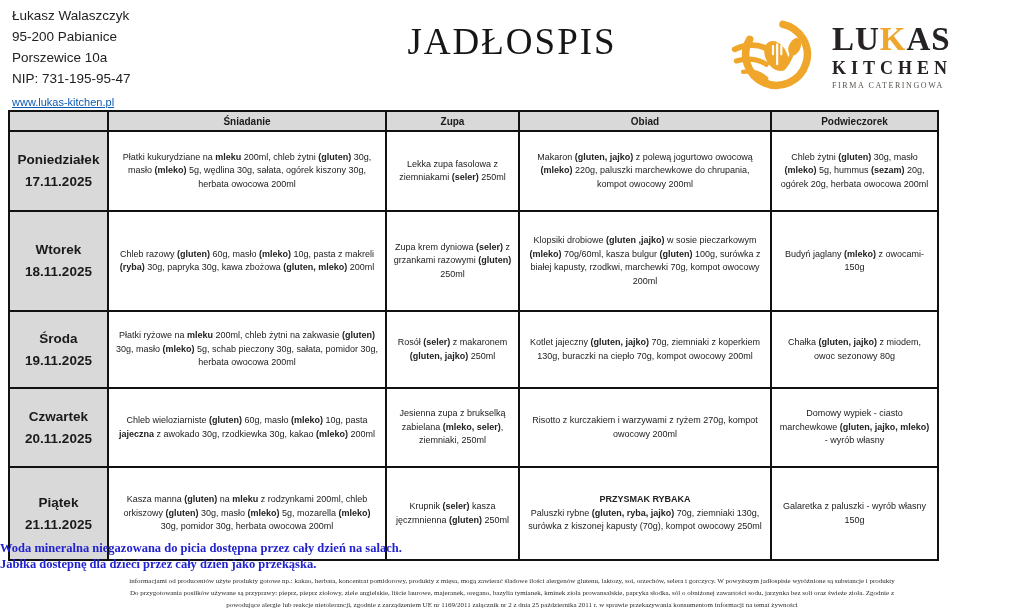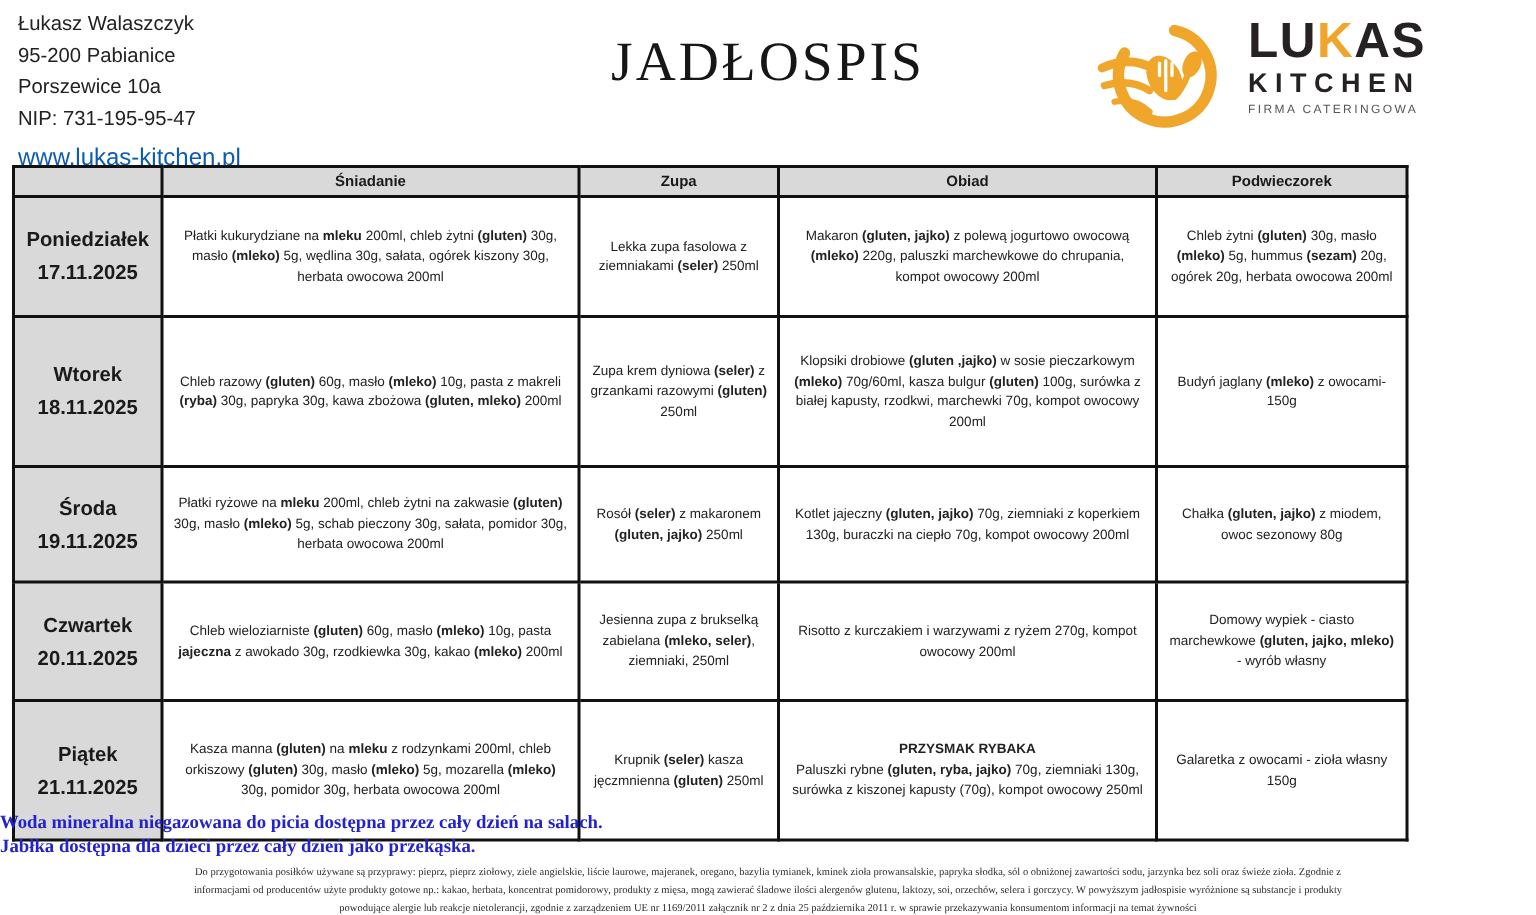--- a/index.html
+++ b/index.html
@@ -2,24 +2,24 @@
 <html lang="pl"><head>
 <meta charset="utf-8">
 <style>
   html,body{margin:0;padding:0;background:#fff;}
   .page{position:relative;width:1024px;height:610px;background:#fff;overflow:hidden;
         font-family:"Liberation Sans",sans-serif;color:#1a1a1a;}
 
   
   .contact{position:absolute;left:12px;top:6px;font-size:13.5px;line-height:1.42;color:#222;}
   .contact .c-line{margin:0 0 2px 0;}
-  .contact a{display:block;font-size:16px;color:#0b5bb5;text-decoration:underline;margin-top:6px;cursor:pointer;}
+  .contact a{display:block;font-size:11px;color:#0b5bb5;text-decoration:underline;margin-top:6px;cursor:pointer;}
   .title{position:absolute;left:0;top:20px;width:1024px;text-align:center;margin:0;
          font-family:"Liberation Serif",serif;font-weight:400;font-size:37px;letter-spacing:2px;color:#161616;}
-  .logo{position:absolute;left:728px;top:10px;width:280px;height:92px;display:flex;}
+  .logo{position:absolute;left:728px;top:10px;width:280px;height:92px;display:flex;align-items:center;font-family:Liberation Serif, serif;}
   .logo svg{width:100px;height:84px;flex:0 0 auto;}
   .logo-text{margin-left:4px;}
   .logo-name{font-size:33px;font-weight:700;letter-spacing:1px;line-height:1;color:#262123;}
   .logo-name .accent{color:#efa62b;}
   .logo-sub{font-size:18px;font-weight:700;letter-spacing:5px;color:#262123;margin-top:2px;}
   .logo-tag{font-size:8px;letter-spacing:1.6px;color:#5a5551;margin-top:2px;}
 
   
   table.menu{position:absolute;left:8px;top:110px;width:929px;border-collapse:collapse;table-layout:fixed;}
   table.menu th,table.menu td{border:2px solid #111;vertical-align:middle;text-align:center;padding:16px 6px;}
@@ -118,27 +118,27 @@
           <td class="dish">Chleb wieloziarniste <b>(gluten)</b> 60g, masło <b>(mleko)</b> 10g, pasta <b>jajeczna</b> z awokado 30g, rzodkiewka 30g, kakao <b>(mleko)</b> 200ml</td>
           <td class="dish">Jesienna zupa z brukselką zabielana <b>(mleko, seler)</b>, ziemniaki, 250ml</td>
           <td class="dish">Risotto z kurczakiem i warzywami z ryżem 270g, kompot owocowy 200ml</td>
           <td class="dish">Domowy wypiek - ciasto marchewkowe <b>(gluten, jajko, mleko)</b> - wyrób własny</td>
         </tr>
         <tr class="r5">
           <td class="day">Piątek<br>21.11.2025</td>
           <td class="dish">Kasza manna <b>(gluten)</b> na <b>mleku</b> z rodzynkami 200ml, chleb orkiszowy <b>(gluten)</b> 30g, masło <b>(mleko)</b> 5g, mozarella <b>(mleko)</b> 30g, pomidor 30g, herbata owocowa 200ml</td>
           <td class="dish">Krupnik <b>(seler)</b> kasza jęczmnienna <b>(gluten)</b> 250ml</td>
           <td class="dish"><b>PRZYSMAK RYBAKA</b><br>Paluszki rybne <b>(gluten, ryba, jajko)</b> 70g, ziemniaki 130g, surówka z kiszonej kapusty (70g), kompot owocowy 250ml</td>
-          <td class="dish">Galaretka z owocami - zioła własny 150g</td>
+          <td class="dish">Galaretka z paluszki - wyrób własny 150g</td>
         </tr>
       </tbody>
   </table>
 
   <div class="note n1">Woda mineralna niegazowana do picia dostępna przez cały dzień na salach.</div>
-  <div class="note n2">Jabłka dostępna dla dzieci przez cały dzień jako przekąska.</div>
+  <div class="note n2">Jabłka dostepnę dla dzieci przez cały dzień jako przekąska.</div>
 
   <div class="fineprint">
+      <div>informacjami od producentów użyte produkty gotowe np.: kakao, herbata, koncentrat pomidorowy, produkty z mięsa, mogą zawierać śladowe ilości alergenów glutenu, laktozy, soi, orzechów, selera i gorczycy. W powyższym jadłospisie wyróżnione są substancje i produkty</div>
       <div>Do przygotowania posiłków używane są przyprawy: pieprz, pieprz ziołowy, ziele angielskie, liście laurowe, majeranek, oregano, bazylia tymianek, kminek zioła prowansalskie, papryka słodka, sól o obniżonej zawartości sodu, jarzynka bez soli oraz świeże zioła. Zgodnie z</div>
-      <div>informacjami od producentów użyte produkty gotowe np.: kakao, herbata, koncentrat pomidorowy, produkty z mięsa, mogą zawierać śladowe ilości alergenów glutenu, laktozy, soi, orzechów, selera i gorczycy. W powyższym jadłospisie wyróżnione są substancje i produkty</div>
       <div>powodujące alergie lub reakcje nietolerancji, zgodnie z zarządzeniem UE nr 1169/2011 załącznik nr 2 z dnia 25 października 2011 r. w sprawie przekazywania konsumentom informacji na temat żywności</div>
     </div>
 
 </div>
 
 </body></html>

